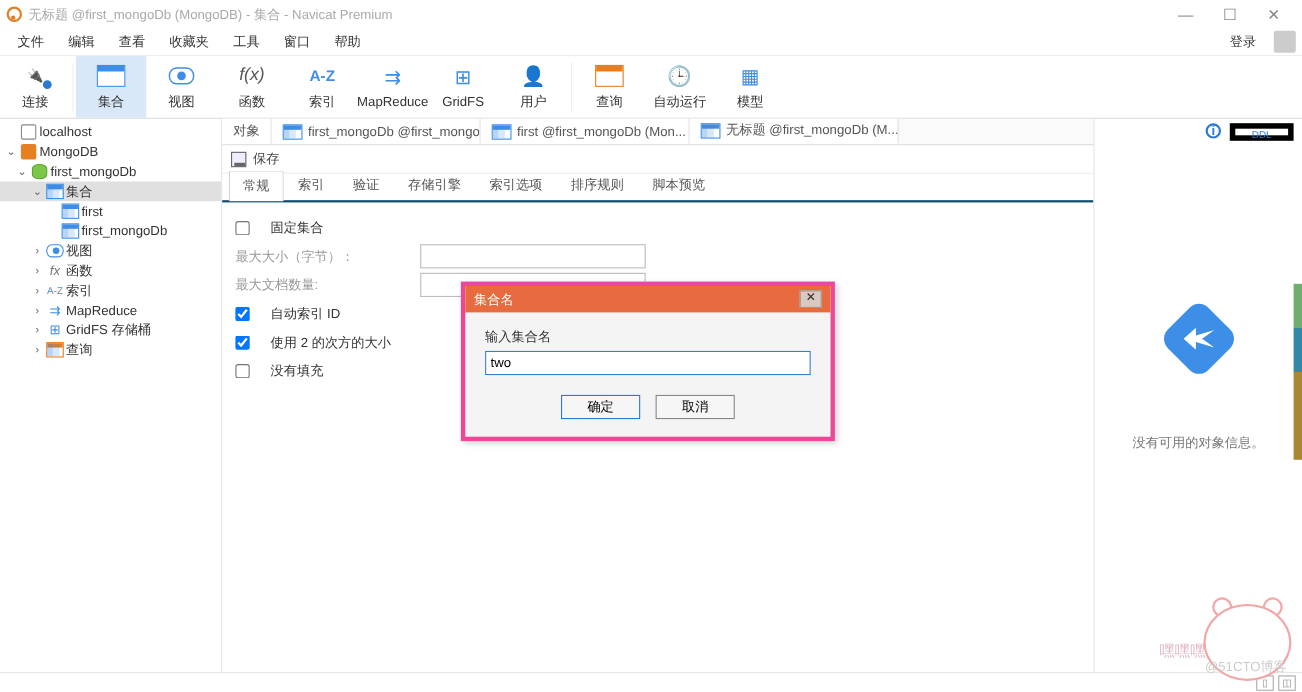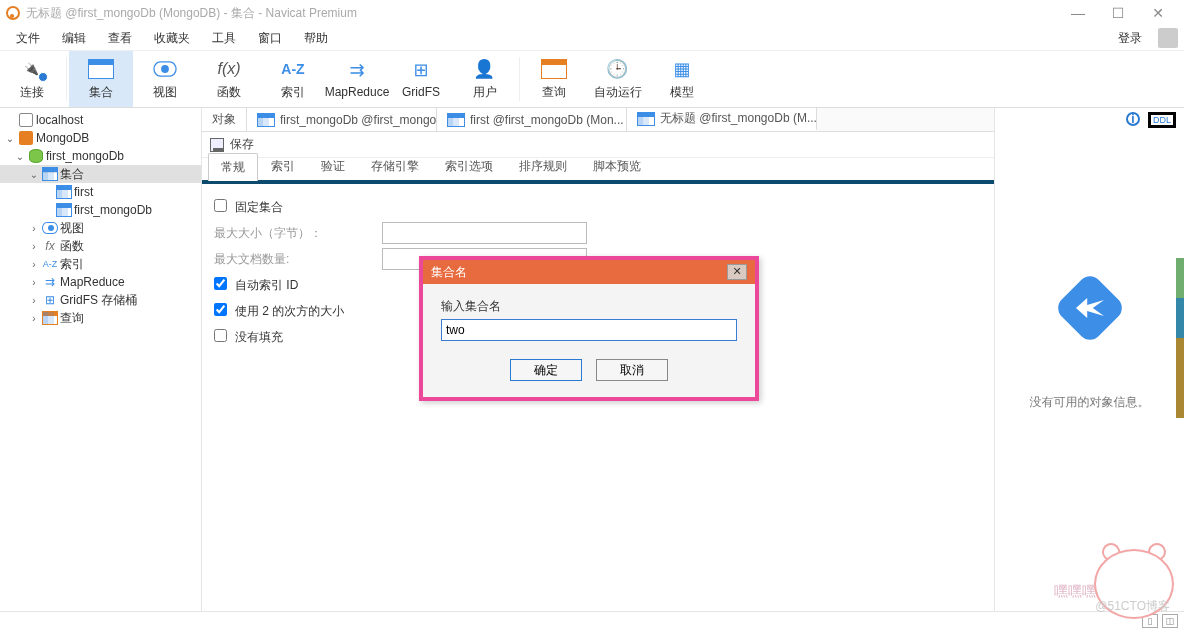--- a/index.html
+++ b/index.html
@@ -24,26 +24,26 @@
   .tree-item{display:flex;align-items:center;height:18px;padding-left:4px;color:#333;gap:2px;}
   .tree-item .arrow{width:12px;text-align:center;color:#666;font-size:10px;}
   .tree-item .tic{width:16px;height:14px;display:flex;align-items:center;justify-content:center;}
   .tree-item.sel{background:#e0e0e0;}
   .ind1{padding-left:14px;} .ind2{padding-left:28px;} .ind4{padding-left:56px;}
   .main{flex:1;display:flex;flex-direction:column;}
   .tabsrow{height:24px;display:flex;align-items:stretch;border-bottom:1px solid #ddd;background:#fafafa;}
   .tab{display:flex;align-items:center;padding:0 10px;gap:5px;border-right:1px solid #ddd;color:#555;background:#fff;max-width:190px;white-space:nowrap;overflow:hidden;}
   .tab.active{background:#fff;border-bottom:2px solid #fff;}
   .subtoolbar{height:26px;display:flex;align-items:center;padding:0 8px;gap:6px;border-bottom:1px solid #eee;color:#444;}
-  .subtabs{height:26px;display:flex;align-items:flex-end;border-bottom:4px solid #0c4a6e;padding-left:6px;}
+  .subtabs{height:26px;display:flex;align-items:flex-end;border-bottom:2px solid #0c4a6e;padding-left:6px;}
   .subtab{padding:5px 12px;border:1px solid transparent;border-bottom:none;color:#555;}
   .subtab.active{background:#fff;border-color:#ccc;border-radius:2px 2px 0 0;position:relative;top:1px;}
   .form{padding:10px 12px;color:#333;}
   .frow{display:flex;align-items:center;height:26px;gap:8px;}
-  .frow label{display:flex;gap:8px;}
+  .frow label{display:flex;align-items:center;gap:19px;}
   .frow input[type=checkbox]{width:13px;height:13px;}
   .frow .lab{color:#999;width:160px;}
   .finput{width:205px;height:22px;border:1px solid #bbb;}
   .rightpanel{width:190px;border-left:1px solid #e5e5e5;display:flex;flex-direction:column;align-items:center;position:relative;}
   .rightpanel .topicons{align-self:flex-end;display:flex;gap:8px;padding:4px 8px;color:#2a7ad4;height:24px;}
   .rightpanel .birdbox{width:52px;height:52px;background:#3d8ee6;border-radius:12px;transform:rotate(45deg);margin-top:150px;display:flex;align-items:center;justify-content:center;}
   .rightpanel .birdbox::after{content:"";width:28px;height:20px;background:#fff;clip-path:polygon(0 50%,40% 0,40% 35%,100% 10%,60% 50%,100% 90%,40% 65%,40% 100%);transform:rotate(-45deg);}
   .rightpanel .msg{margin-top:60px;color:#777;}
   .statusbar{height:18px;border-top:1px solid #e5e5e5;display:flex;justify-content:flex-end;align-items:center;padding:0 6px;gap:4px;}
   .sb-btn{width:16px;height:14px;border:1px solid #aaa;font-size:9px;display:flex;align-items:center;justify-content:center;color:#888;}
@@ -62,21 +62,21 @@
   .i-tablebig{width:26px;height:20px;background:linear-gradient(#3d8ee6,#3d8ee6) 0 0/100% 5px no-repeat,#fff;border:1px solid #3d8ee6;}
   .i-db{width:14px;height:14px;border-radius:50% 50% 50% 50%/30% 30% 30% 30%;background:#7cc749;border:1px solid #5aa52e;}
   .i-conn{width:14px;height:14px;background:#fff;border:1px solid #888;border-radius:2px;}
   .i-mongo{width:14px;height:14px;background:#e67e22;border-radius:2px;}
   .i-eye{width:18px;height:12px;border:1px solid #3d8ee6;border-radius:60%/100%;position:relative;}
   .i-eye::after{content:"";position:absolute;left:5px;top:2px;width:6px;height:6px;background:#3d8ee6;border-radius:50%;}
   .i-fx{font-style:italic;color:#555;font-size:16px;}
   .i-az{color:#3d8ee6;font-weight:bold;font-size:14px;}
   .i-save{width:14px;height:14px;border:1px solid #666;background:linear-gradient(#666,#666) 2px 9px/10px 3px no-repeat,#eef;}
   .i-info{width:14px;height:14px;border:2px solid #2a7ad4;border-radius:50%;color:#2a7ad4;font-weight:bold;text-align:center;line-height:11px;}
-  .ddl{border:3px solid #000000;padding:0 2px;color:#2a7ad4;font-size:9px;}
+  .ddl{border:5px solid #000000;padding:0 15px;color:#2a7ad4;font-size:9px;}
   .badge-dot{position:relative;}
   .badge-dot::after{content:"";position:absolute;right:-2px;bottom:-2px;width:8px;height:8px;background:#2a7ad4;border-radius:50%;border:1px solid #fff;}
   .minimap{position:absolute;right:0;top:150px;width:8px;height:160px;background:linear-gradient(#6fae6f,#6fae6f 40px,#38a 40px,#38a 80px,#a83 80px,#a83 160px);}
   .watermark{position:absolute;right:14px;bottom:14px;color:#ccc;font-size:12px;}
   .cartoon{position:absolute;right:10px;bottom:10px;width:120px;height:100px;}
   .cartoon .face{position:absolute;right:0;bottom:0;width:80px;height:70px;border:2px solid #f2a6a6;border-radius:50%;background:#fff;}
   .cartoon .ear{position:absolute;width:18px;height:18px;border:2px solid #f2a6a6;border-radius:50% 50% 0 50%;background:#fff;}
   .cartoon .txt{position:absolute;left:0;bottom:20px;color:#e0b7c7;font-size:14px;writing-mode:horizontal-tb;line-height:16px;}
 </style>
 </head>

